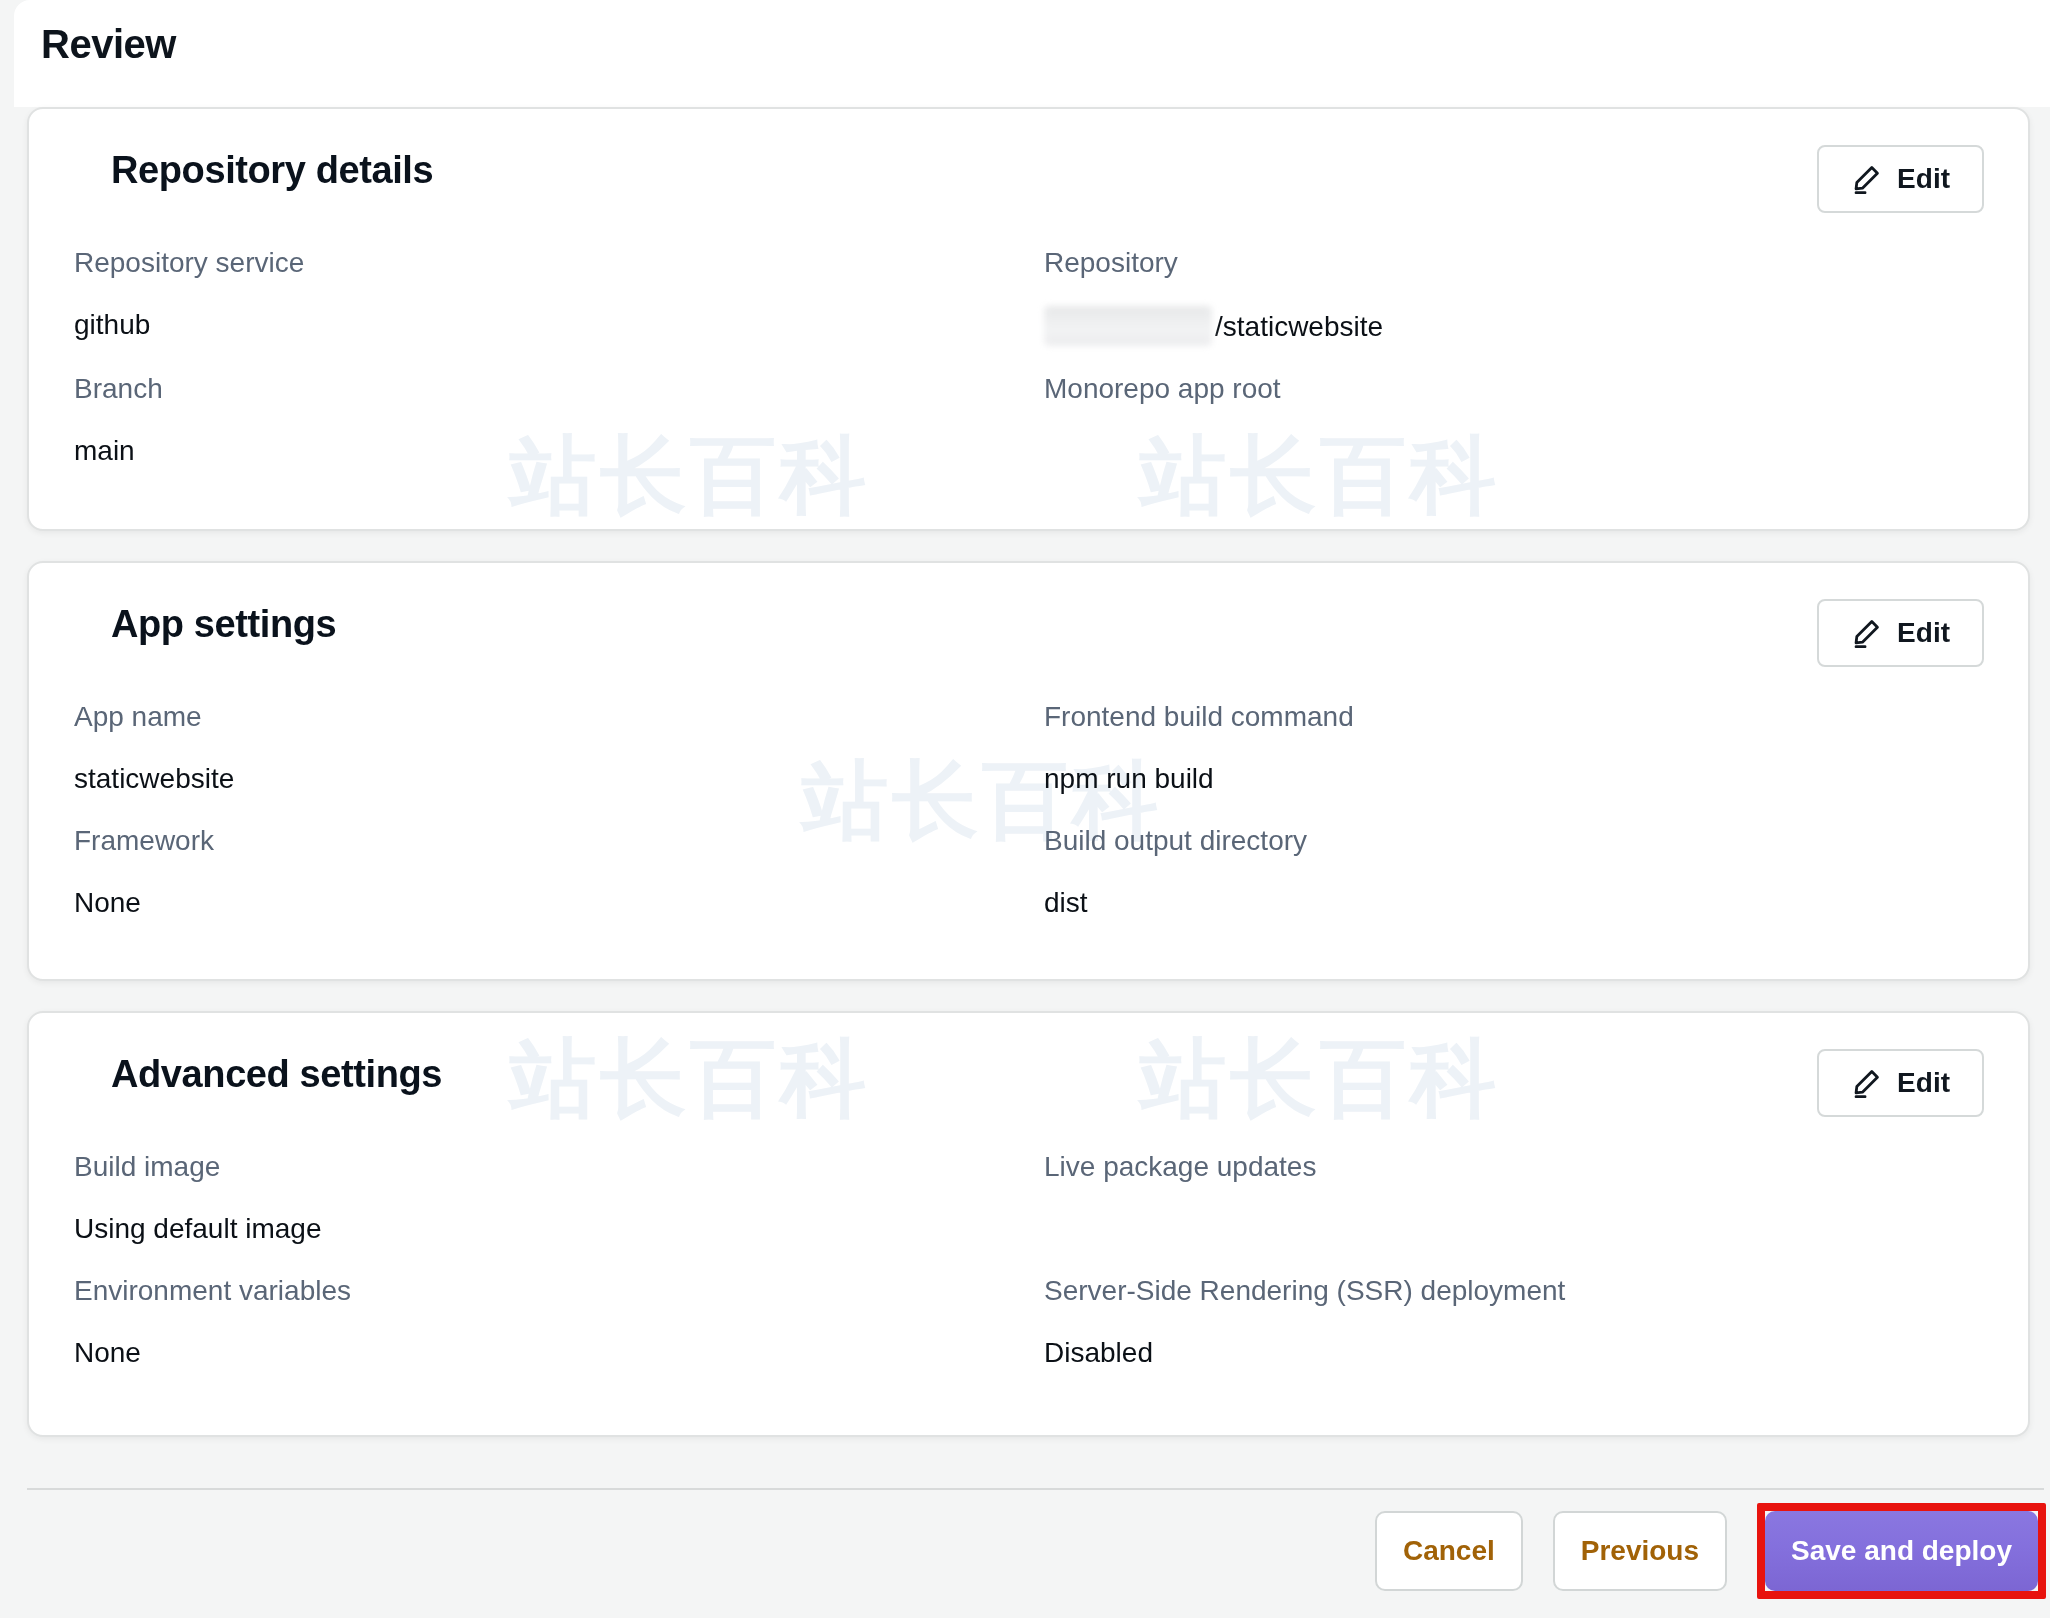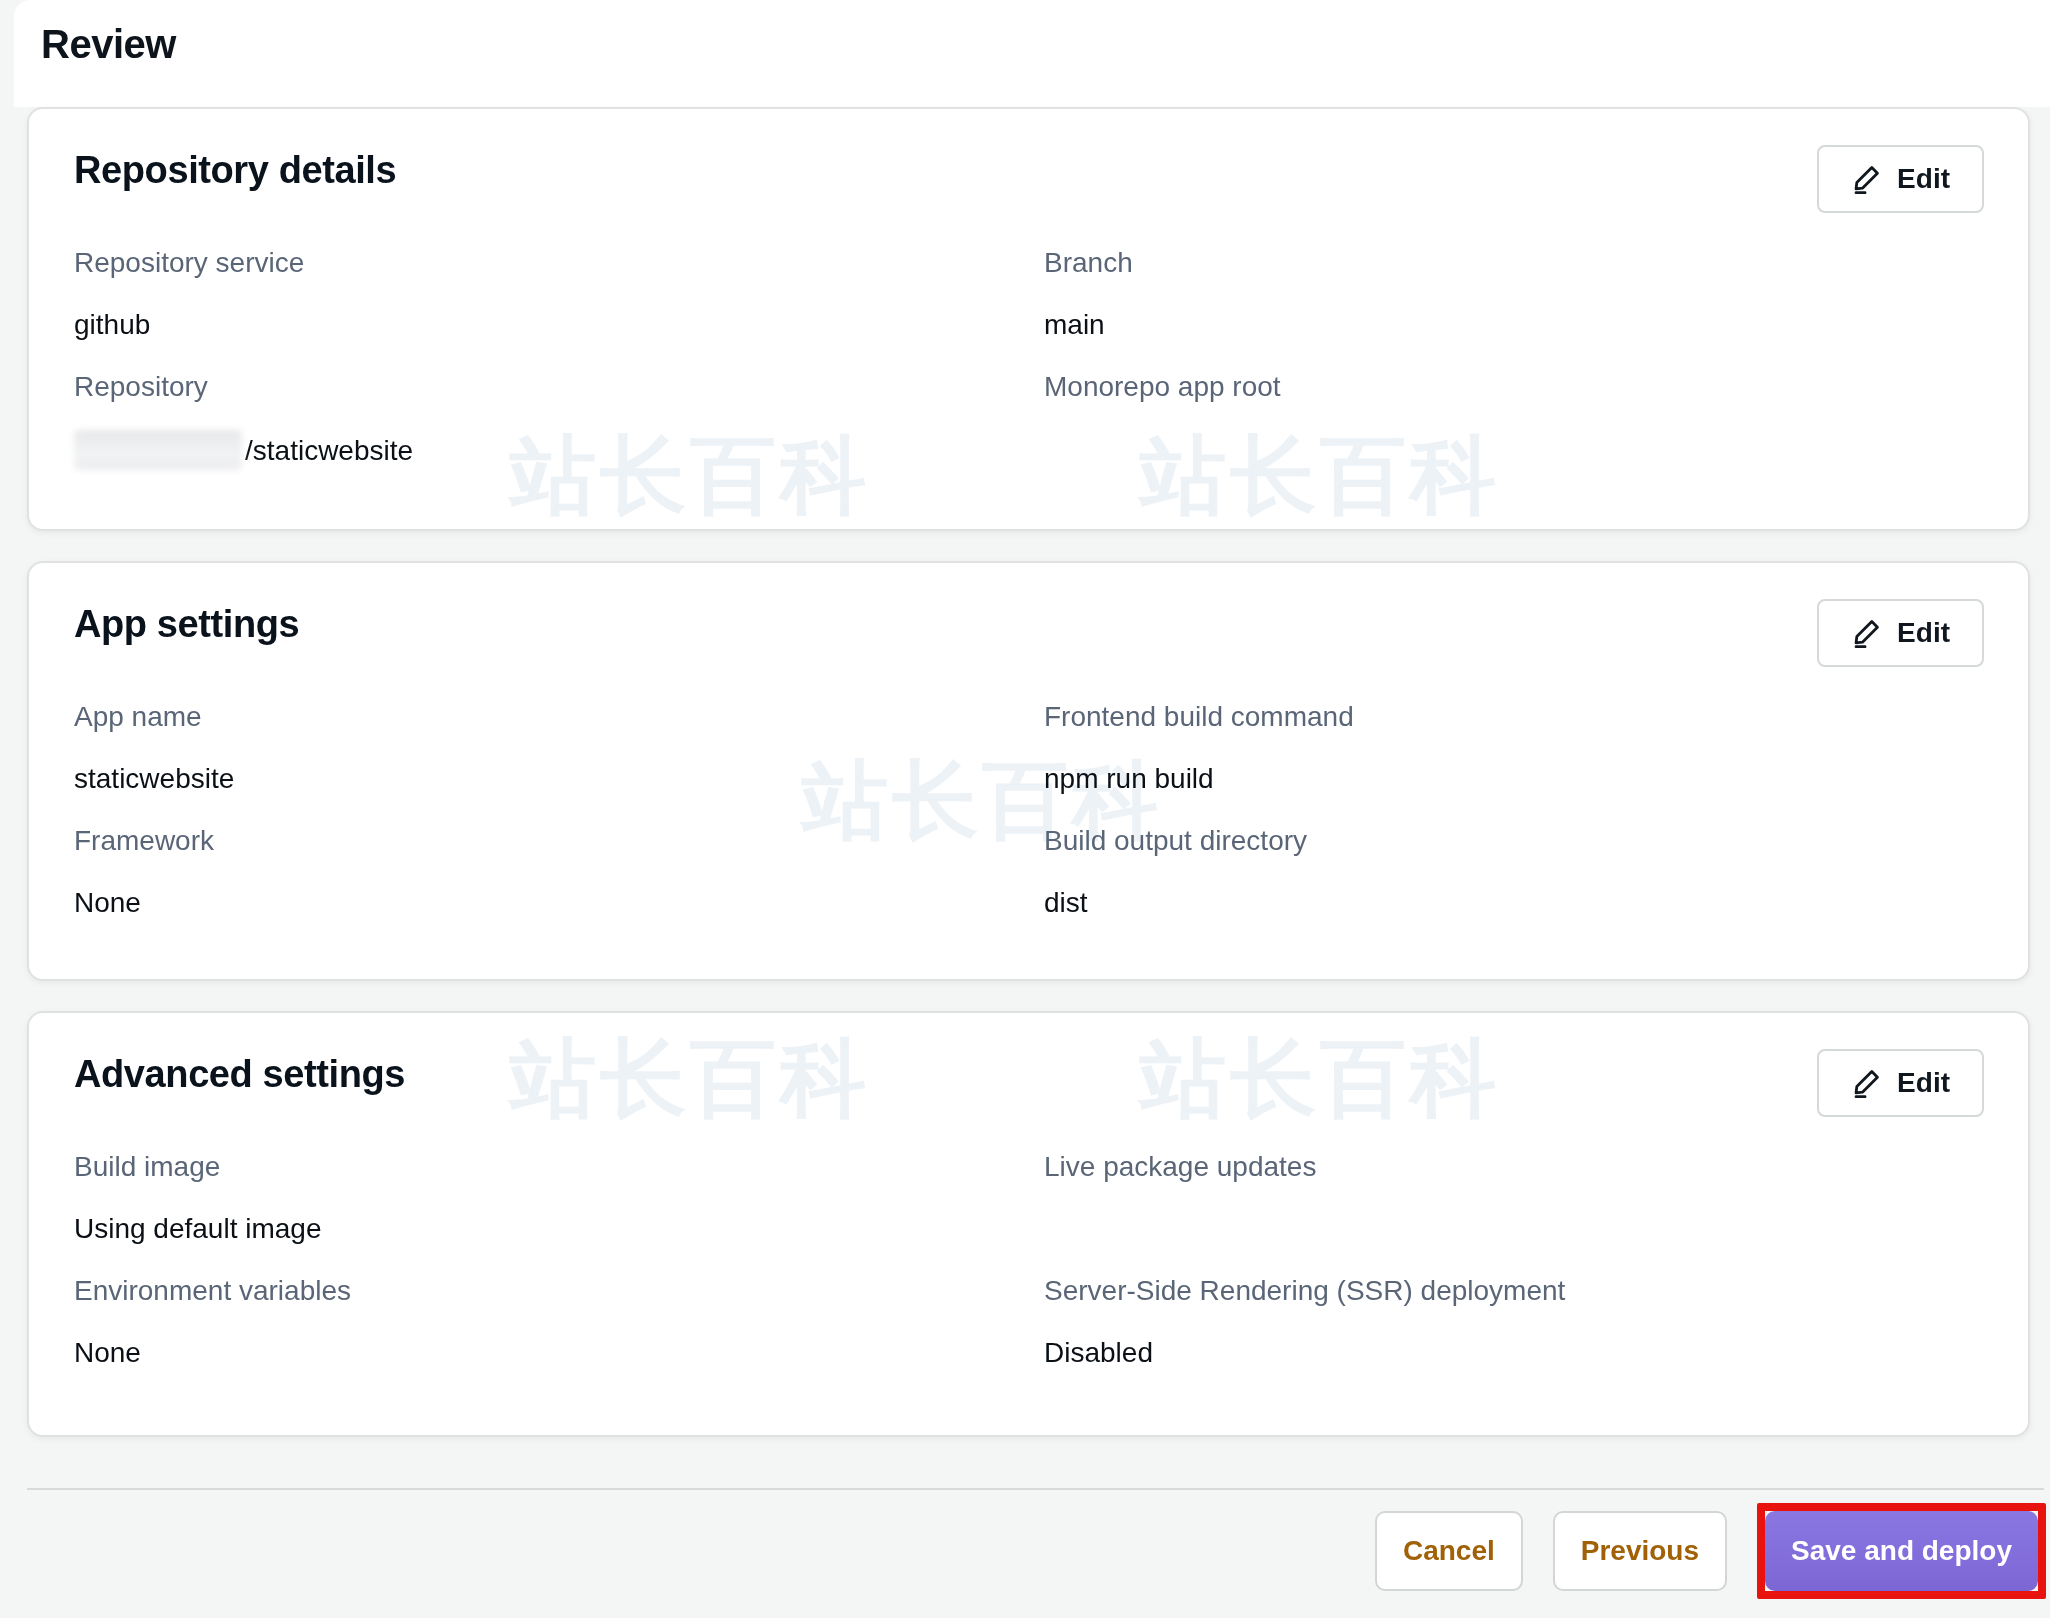--- a/index.html
+++ b/index.html
@@ -50,20 +50,21 @@
   .card-3 { min-height: 426px; }
 
   .card-title {
     position: relative;
     z-index: 3;
     font-size: 38px;
     font-weight: 800;
     line-height: 48px;
     color: #0a121c;
     letter-spacing: -0.4px;
+    margin-left: 37px;
   }
 
   .edit-btn {
     position: absolute;
     z-index: 4;
     top: 36px;
     right: 44px;
     display: inline-flex;
     align-items: center;
     gap: 16px;
@@ -192,26 +193,26 @@
           </svg>
         </span>
         <span>Edit</span>
       </button>
       <div class="fields-grid">
         <div class="field">
           <div class="field-label">Repository service</div>
           <div class="field-value">github</div>
         </div>
         <div class="field">
+          <div class="field-label">Repository</div>
+          <div class="field-value"><span class="redacted"></span><span>/staticwebsite</span></div>
+        </div>
+        <div class="field">
           <div class="field-label">Branch</div>
           <div class="field-value">main</div>
-        </div>
-        <div class="field">
-          <div class="field-label">Repository</div>
-          <div class="field-value"><span class="redacted"></span><span>/staticwebsite</span></div>
         </div>
         <div class="field">
           <div class="field-label">Monorepo app root</div>
           <div class="field-value"></div>
         </div>
       </div>
     </section>
 
     <section class="card card-2">
       <div class="watermark wm-2">站长百科</div>

